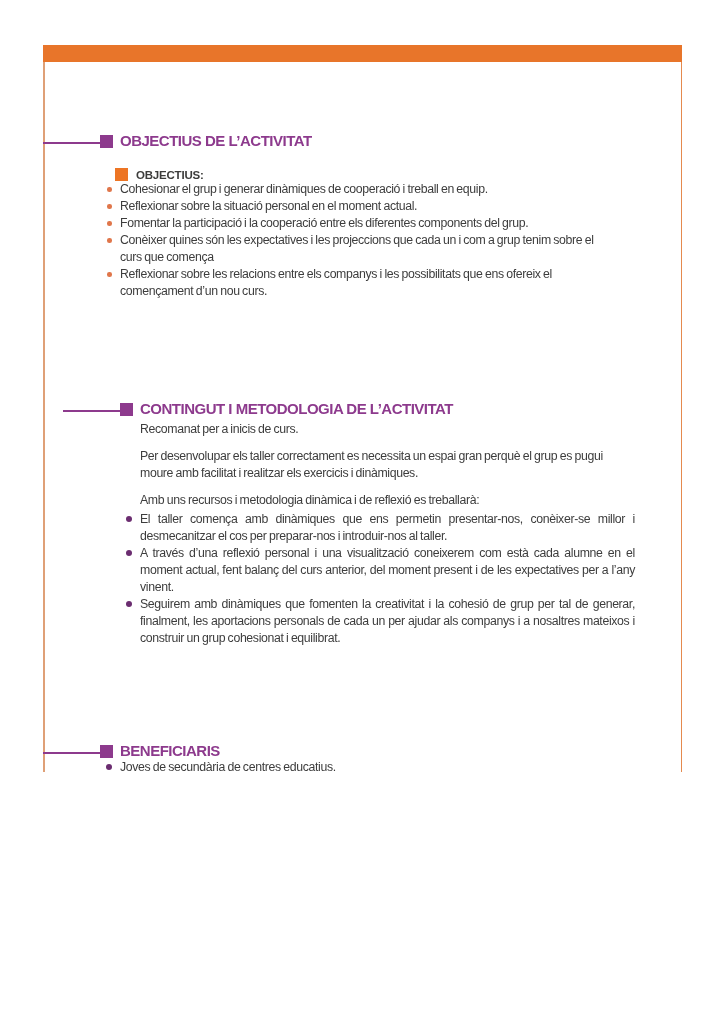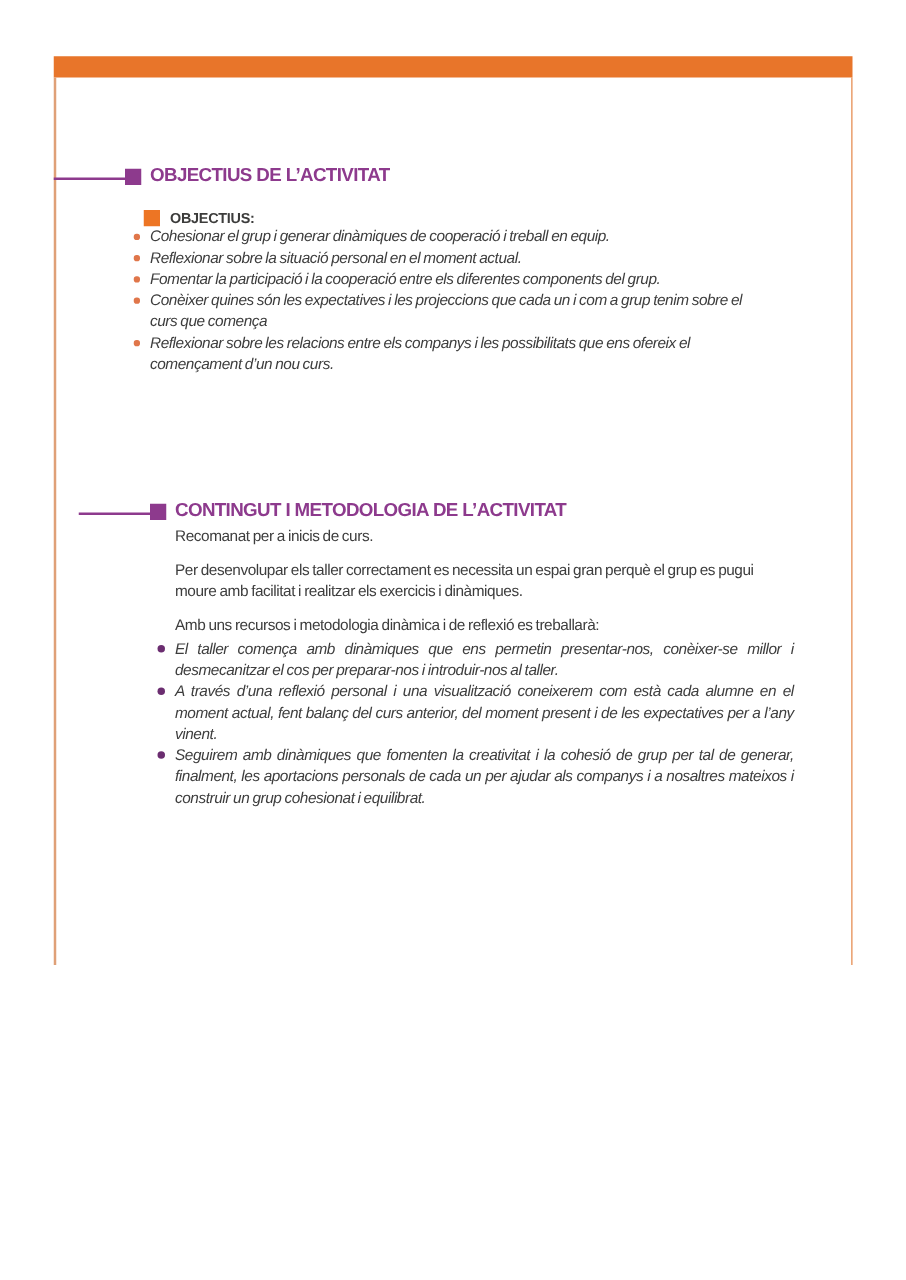--- a/index.html
+++ b/index.html
@@ -22,21 +22,21 @@
   .heading .square { width:13px; height:13px; background:#8d3a8d; margin-right:7px; flex:none; }
   .heading .title  { font-size:15px; font-weight:bold; color:#8d3a8d; letter-spacing:-0.5px; line-height:16px; white-space:nowrap; }
 
   .sublabel { display:flex; align-items:center; margin:19px 0 0 57px;padding-left:15px; }
   .sublabel .square { width:13px; height:13px; background:#ed7524; margin-right:8px; flex:none; }
   .sublabel .text   { font-size:11.5px; font-weight:bold; color:#3c3c3b; letter-spacing:-0.2px; }
 
   .body-text { font-size:12.3px; line-height:17px; letter-spacing:-0.35px; word-spacing:-0.6px; }
 
   ul.bullets { list-style:none; margin:0; padding:0 0 0 77px; }
-  ul.bullets li { position:relative; margin:0;font-style:italic; }
+  ul.bullets li { position:relative; margin:0; }
   ul.bullets li::before { content:""; position:absolute; border-radius:50%; }
 
   .orange-list { margin-top:18px; }
   .orange-list li { margin-bottom:13px; }
   .orange-list li::before { left:-13px; top:6px; width:4.5px; height:4.5px; background:#e0764a; }
 
   .purple-list li { margin-bottom:12px; text-align:justify; }
   .purple-list li::before { left:-14px; top:5px; width:6px; height:6px; background:#6b2d70; }
 
   .tight-list { margin-top:9px; }
@@ -92,20 +92,31 @@
     <p class="para pt4 body-text">Recomanat per a inicis de curs.</p>
     <p class="para pt10 body-text">Per desenvolupar els taller correctament es necessita un espai gran perquè el grup es pugui moure amb facilitat i realitzar els exercicis i dinàmiques.</p>
     <p class="para pt10 body-text">Amb uns recursos i metodologia dinàmica i de reflexió es treballarà:</p>
     <ul class="bullets purple-list after-paras body-text">
       <li>El taller comença amb dinàmiques que ens permetin presentar-nos, conèixer-se millor i desmecanitzar el cos per preparar-nos i introduir-nos al taller.</li>
       <li>A través d’una reflexió personal i una visualització coneixerem com està cada alumne en el moment actual, fent balanç del curs anterior, del moment present i de les expectatives per a l’any vinent.</li>
       <li>Seguirem amb dinàmiques que fomenten la creativitat i la cohesió de grup per tal de generar, finalment, les aportacions personals de cada un per ajudar als companys i a nosaltres mateixos i construir un grup cohesionat i equilibrat.</li>
     </ul>
   </div>
 
+  <div class="section" id="sec3">
+    <div class="heading">
+      <div class="rule"></div>
+      <div class="square"></div>
+      <div class="title">BENEFICIARIS</div>
+    </div>
+    <ul class="bullets tight-list body-text">
+      <li>Joves de secundària de centres educatius.</li>
+      <li>Professorat, famílies i AFAs de Secundària.</li>
+    </ul>
+  </div>
 
   <div class="footer">
     <div class="rule"></div>
     <div class="logo">
       <span class="grup">Grup</span><span class="eirene">Ɛireηe</span>
     </div>
     <div class="rule"></div>
   </div>
 
 </div>

